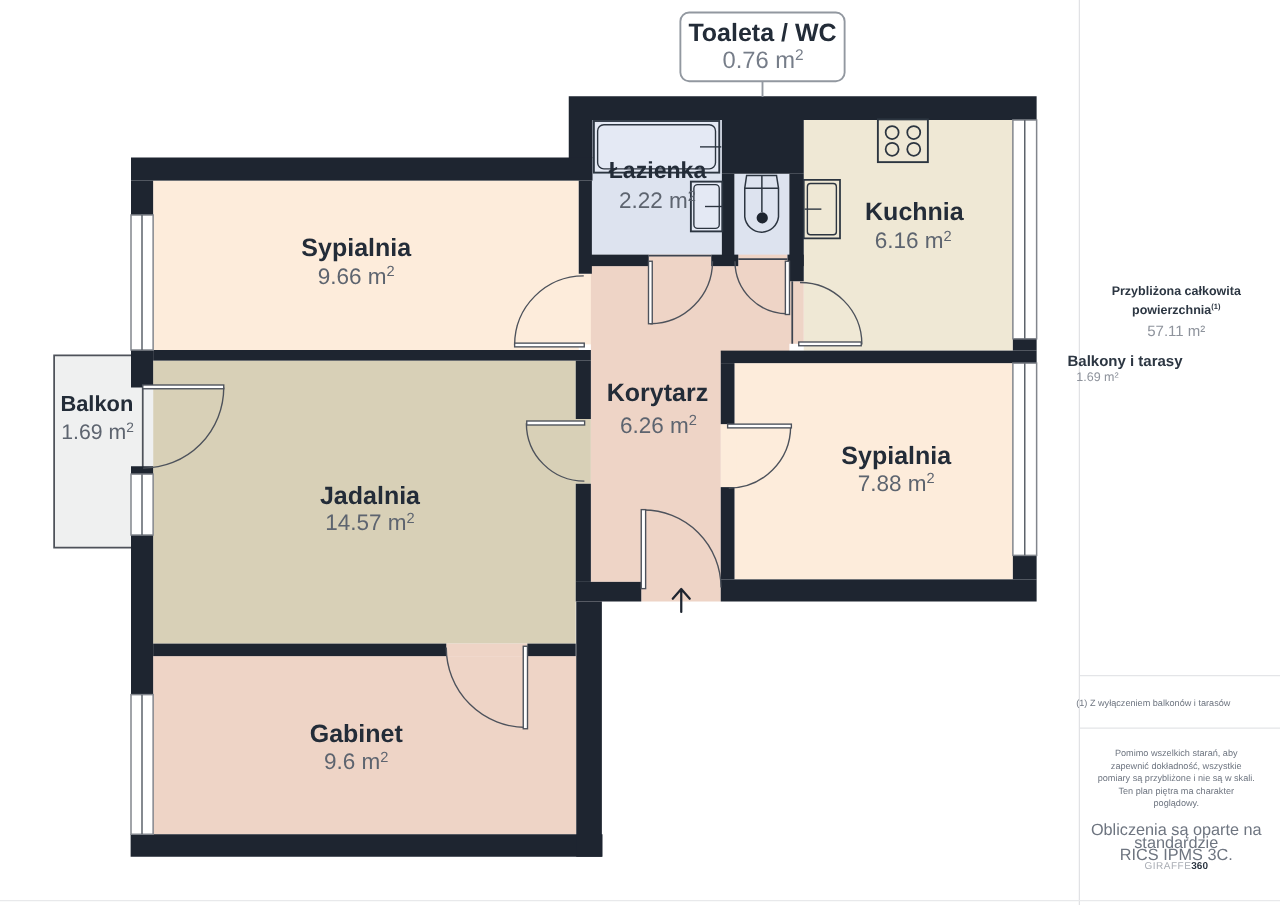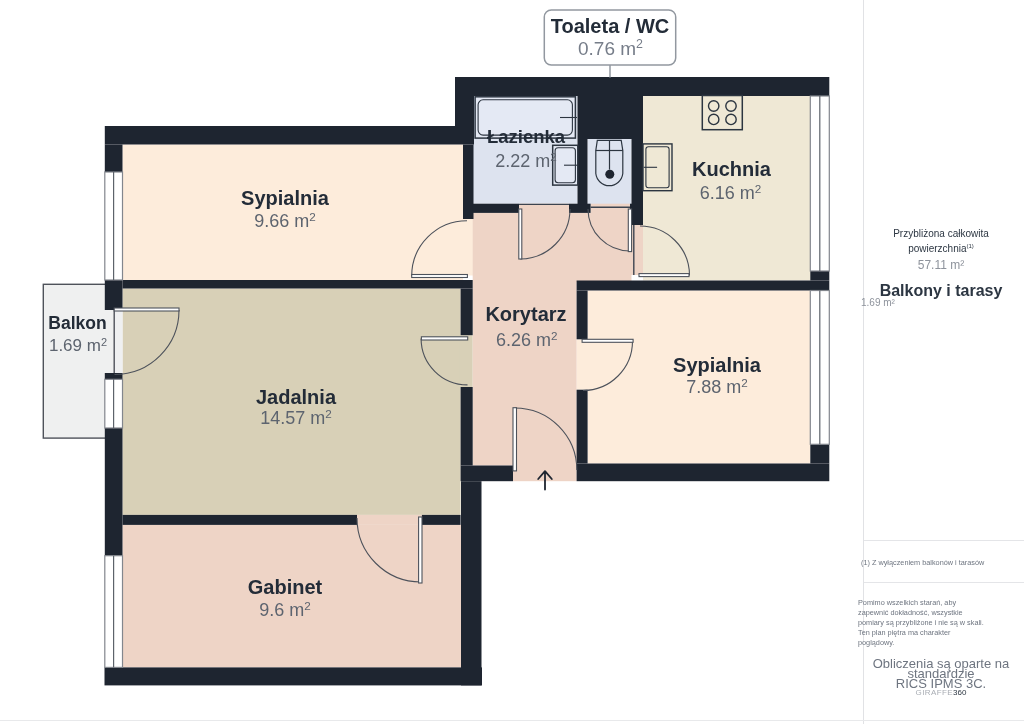--- a/index.html
+++ b/index.html
@@ -222,31 +222,31 @@
 <text x="610" y="33" font-size="20" font-weight="bold" fill="#232c38" text-anchor="middle">Toaleta / WC</text>
 <text x="610.5" y="54.5" font-size="19" fill="#767d89" text-anchor="middle">0.76 m<tspan font-size="12.4" dy="-6.2">2</tspan></text>
 </g>
 </svg>
 </div>
 
 <div class="abs" style="left:863px;top:0;width:1px;height:724px;background:#e1e2e5;"></div>
 
 <div class="abs" style="left:0;top:720px;width:1024px;height:1px;background:#e8e9eb;"></div>
 
-<div class="abs" style="left:861px;top:227px;width:160px;text-align:center;font-size:10px;font-weight:normal;color:#2c3642;line-height:13px;">Przybliżona całkowita<br>powierzchnia<sup style="font-size:6px;">(1)</sup></div>
+<div class="abs" style="left:861px;top:227px;width:160px;text-align:center;font-size:10px;font-weight:bold;color:#2c3642;line-height:13px;">Przybliżona całkowita<br>powierzchnia<sup style="font-size:6px;">(1)</sup></div>
 
 <div class="abs" style="left:861px;top:258px;width:160px;text-align:center;font-size:12px;color:#8e939c;">57.11 m²</div>
 
-<div class="abs" style="left:861px;top:282px;width:160px;text-align:center;font-size:16px;font-weight:bold;color:#2c3642;">Balkony i tarasy</div>
+<div class="abs" style="left:820px;top:282px;width:160px;text-align:center;font-size:12px;font-weight:bold;color:#2c3642;">Balkony i tarasy</div>
 
 <div class="abs" style="left:861px;top:297px;width:160px;font-size:10px;color:#8e939c;">1.69 m²</div>
 
 <div class="abs" style="left:864px;top:540px;width:160px;height:1px;background:#e4e5e8;"></div>
 
 <div class="abs" style="left:861px;top:558px;width:160px;font-size:7.3px;color:#6e7580;">(1) Z wyłączeniem balkonów i tarasów</div>
 
 <div class="abs" style="left:864px;top:582px;width:160px;height:1px;background:#e4e5e8;"></div>
 
-<div class="abs" style="left:858px;top:598px;width:166px;font-size:7.3px;color:#6e7580;line-height:10px;">Pomimo wszelkich starań, aby<br>zapewnić dokładność, wszystkie<br>pomiary są przybliżone i nie są w skali.<br>Ten plan piętra ma charakter<br>poglądowy.</div>
+<div class="abs" style="left:858px;top:598px;width:166px;text-align:center;font-size:7.3px;color:#6e7580;line-height:10px;">Pomimo wszelkich starań, aby<br>zapewnić dokładność, wszystkie<br>pomiary są przybliżone i nie są w skali.<br>Ten plan piętra ma charakter<br>poglądowy.</div>
 
 <div class="abs" style="left:861px;top:659px;width:160px;text-align:center;font-size:13px;color:#6e7580;line-height:10px;">Obliczenia są oparte na standardzie<br>RICS IPMS 3C.</div>
 
-<div class="abs" style="left:861px;top:688px;width:160px;text-align:center;font-size:8px;"><span style="color:#a9adb4;letter-spacing:0.4px;">GIRAFFE</span><span style="color:#2c3642;font-weight:normal;margin-top:47px;">360</span></div>
+<div class="abs" style="left:861px;top:688px;width:160px;text-align:center;font-size:8px;"><span style="color:#a9adb4;letter-spacing:0.4px;">GIRAFFE</span><span style="color:#2c3642;font-weight:bold;margin-top:47px;">360</span></div>
 
 </body></html>

